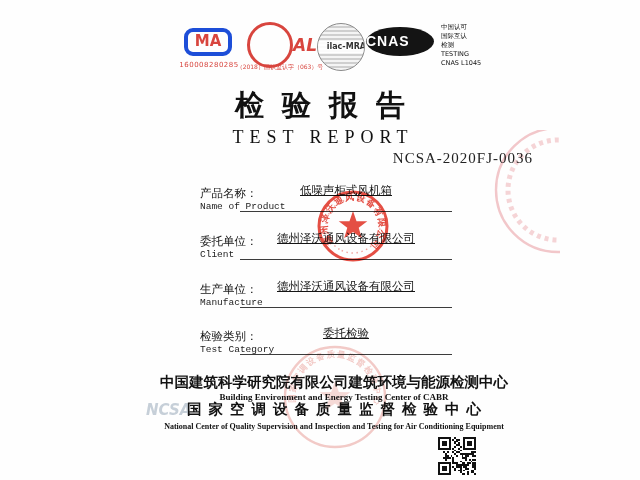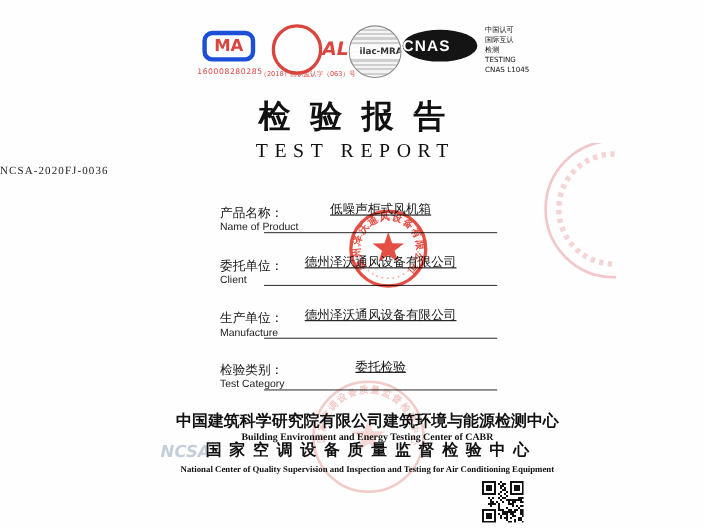--- a/index.html
+++ b/index.html
@@ -25,27 +25,27 @@
              }
   .cnas-letters{color:#fff;font-weight:bold;font-size:14px;line-height:29px;letter-spacing:1px;
                 font-family:"Liberation Sans",sans-serif;}
   .cnas-side{left:441px;top:23px;width:55px;font-size:6.5px;font-weight:normal;line-height:9px;color:#111;}
 
   
   .title-cn{left:0;top:86px;width:640px;text-align:center;font-size:29px;font-weight:bold;
             letter-spacing:.62em;text-indent:.62em;color:#111;}
   .title-en{left:0;top:127px;width:640px;text-align:center;font-size:18px;letter-spacing:6px;text-indent:6px;
             font-family:"Liberation Serif",serif;color:#111;}
-  .report-no{left:0;top:150px;width:533px;text-align:left;font-size:10px;letter-spacing:1px;
+  .report-no{left:0;top:150px;width:533px;text-align:right;font-size:15px;letter-spacing:1px;
              font-family:"Liberation Serif",serif;color:#222;}
 
   
   .row{left:0;width:640px;height:34px;}
   .lab-cn{position:absolute;left:200px;top:0;font-size:11.5px;color:#151515;}
-  .lab-en{position:absolute;left:200px;top:15px;font-size:9.5px;font-family:Liberation Sans, sans-serif;color:#222;}
+  .lab-en{position:absolute;left:200px;top:15px;font-size:9.5px;font-family:Liberation Mono, monospace;color:#222;}
   .value-line{position:absolute;left:240px;top:-3px;width:212px;text-align:center;
               border-bottom:1.2px solid #3c3c3c;font-size:11.5px;line-height:15px;padding-bottom:13px;color:#151515;text-decoration:underline;}
 
   
   .stamp{mix-blend-mode:multiply;}
   .company-stamp{left:293px;top:166px;width:120px;height:120px;z-index:6;}
   .footer-stamp{left:270px;top:332px;width:130px;height:130px;z-index:1;}
   .partial-stamp{left:470px;top:130px;width:90px;height:125px;z-index:1;}
 
   

